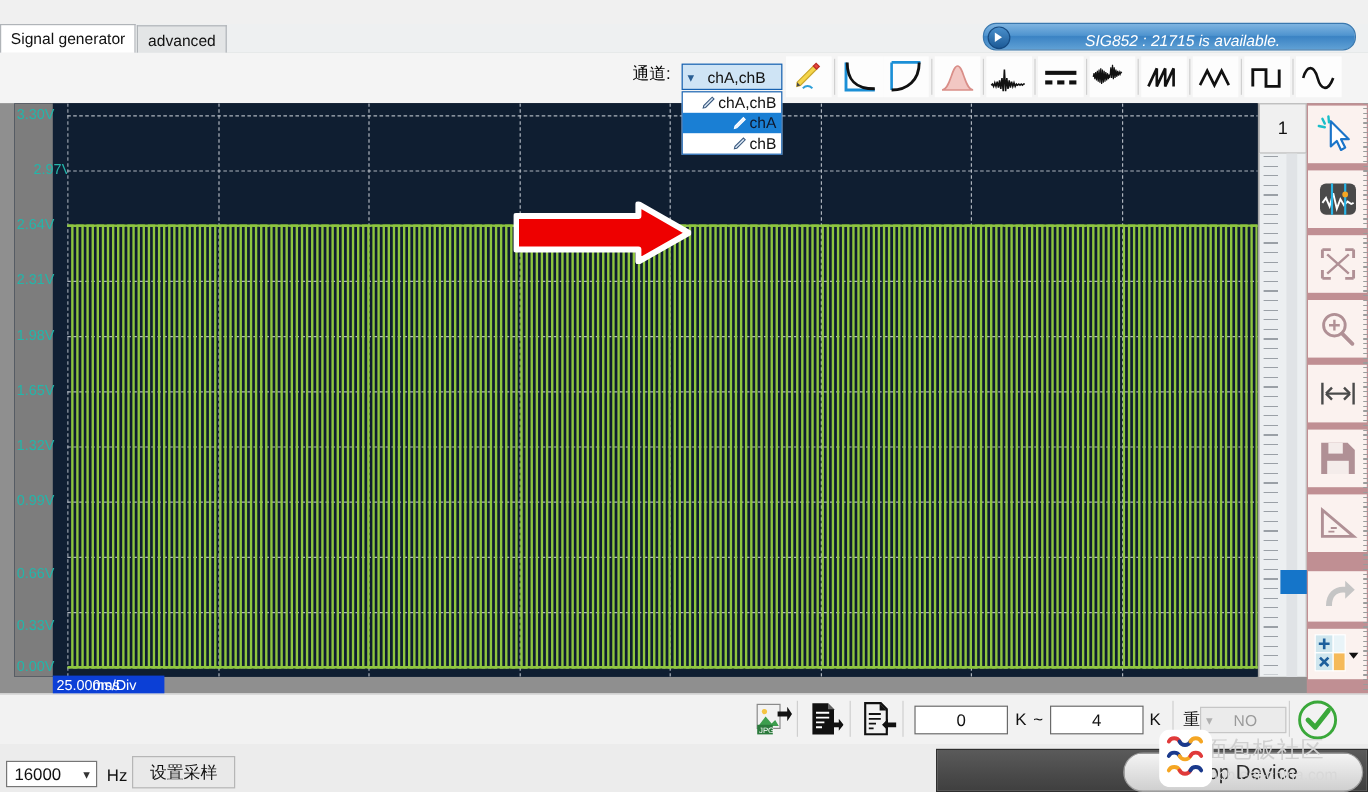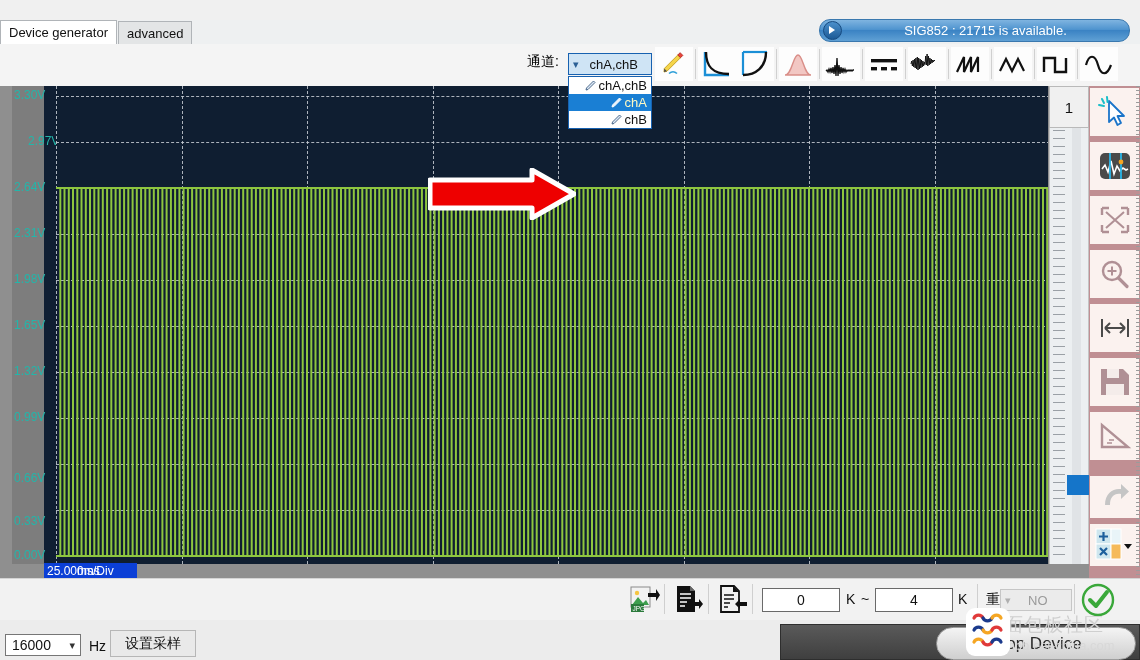--- a/index.html
+++ b/index.html
@@ -53,22 +53,23 @@
     margin-right:1px;box-sizing:border-box;
   }
   .tab.active{background:#ffffff;border-color:#b0b4b8;height:24px;line-height:23px;}
 
   
   .statuspill{
     position:absolute;left:819px;top:19px;width:311px;height:23px;
     border-radius:11px;
     background:linear-gradient(to bottom,#7fb4e0 0%,#4f94cf 45%,#3b83c4 50%,#5fa0d4 100%);
     border:1px solid #3a78ae;
-    display:flex;align-items:center;
+    display:flex;align-items:flex-end;
     box-sizing:border-box;
+    font-style:italic;
   }
   .pill-dot{
     width:17px;height:17px;border-radius:50%;margin-left:3px;flex:none;
     background:linear-gradient(to bottom,#4a8fcb,#1c5a96);
     border:1px solid #164a80;position:relative;
   }
   .pill-dot:after{
     content:"";position:absolute;left:5px;top:3.5px;
     border-left:6px solid #fff;border-top:4px solid transparent;border-bottom:4px solid transparent;
   }
@@ -91,21 +92,21 @@
   .ch-combo .caret{margin-left:4px;margin-right:2px;color:#2a5f95;font-size:11px;}
   .ch-combo .val{flex:1;text-align:center;padding-right:4px;}
   .ch-list{
     position:absolute;left:568px;top:76px;width:84px;
     border:1px solid #1761b0;background:#fff;box-sizing:border-box;z-index:40;
   }
   .ch-item{
     height:17px;display:flex;align-items:center;justify-content:flex-end;
     font-size:13px;color:#111;padding-right:4px;
   }
-  .ch-item.sel{background:#1a7fd4;color:#fef9c3;}
+  .ch-item.sel{background:#1a7fd4;color:#0f172a;}
   .pencil-mini{width:13px;height:12px;flex:none;margin-right:1px;}
 
   .tb-sep{width:1px;height:30px;background:#d0d0d0;margin:0 2px;}
   .tbtn{
     width:38px;height:34px;display:flex;align-items:center;justify-content:center;
     background:#fdfdfd;border:1px solid transparent;box-sizing:border-box;
   }
   .tbtn svg{display:block;}
 
   
@@ -251,21 +252,21 @@
     white-space:nowrap;
   }
 </style>
 </head>
 <body>
 
 <div id="app">
 
 
   <div class="tabstrip">
-    <div class="tab active">Device generator</div>
+    <div class="tab active">Signal generator</div>
     <div class="tab">advanced</div>
   </div>
 
   <div class="statuspill">
     <div class="pill-dot"></div>
     <div class="pill-text">SIG852 : 21715 is available.</div>
   </div>
 
   <div class="toolbar">
     <div style="position:absolute;left:655px;top:3px;display:flex;align-items:center;">

